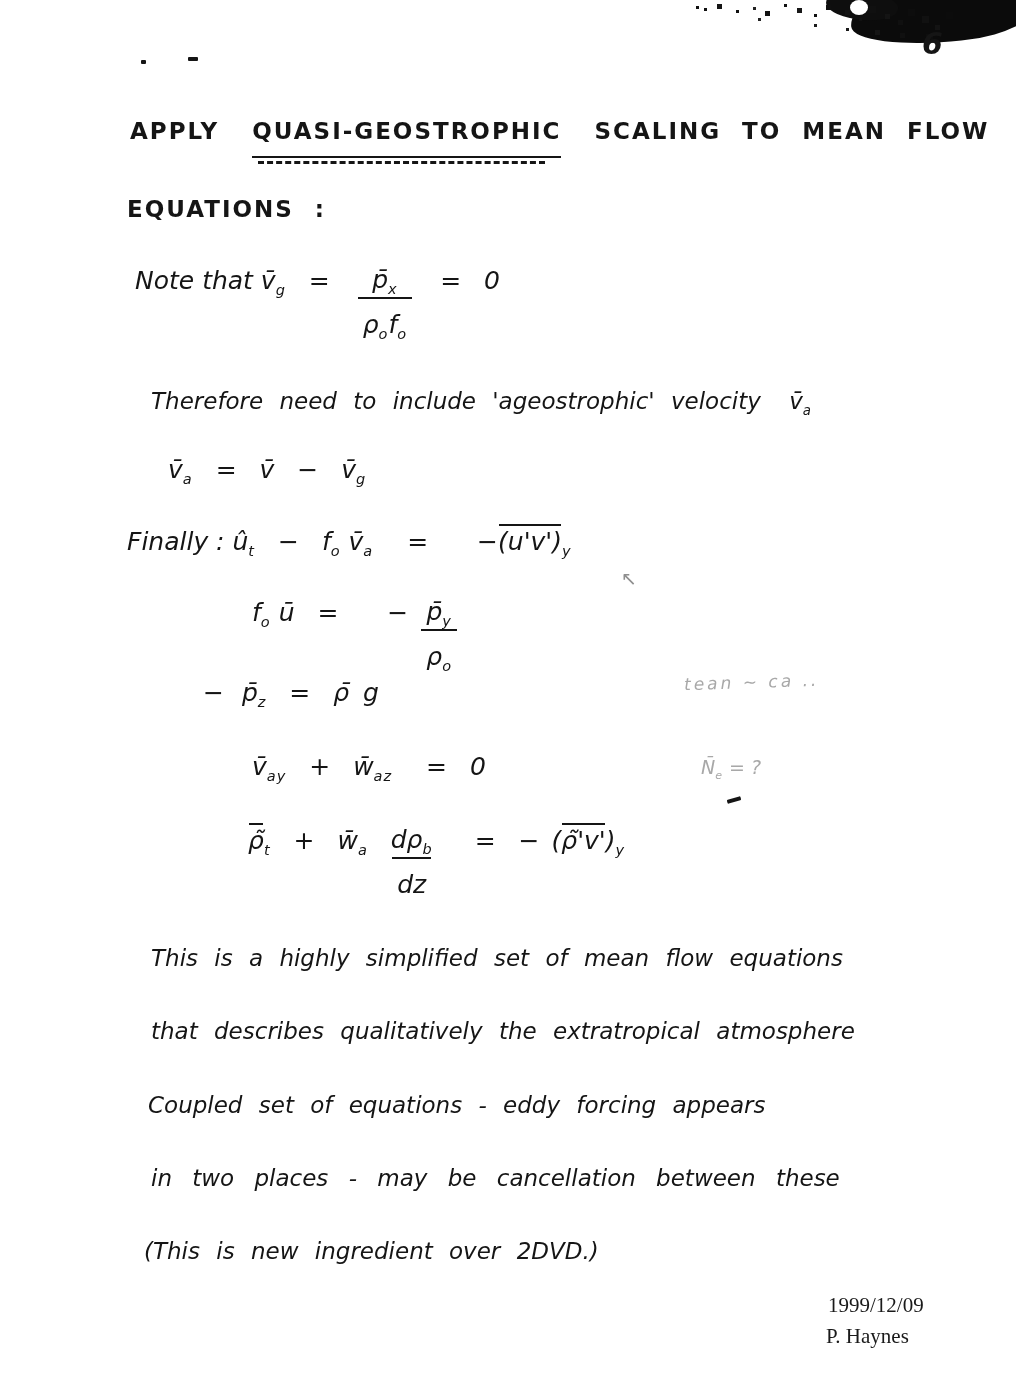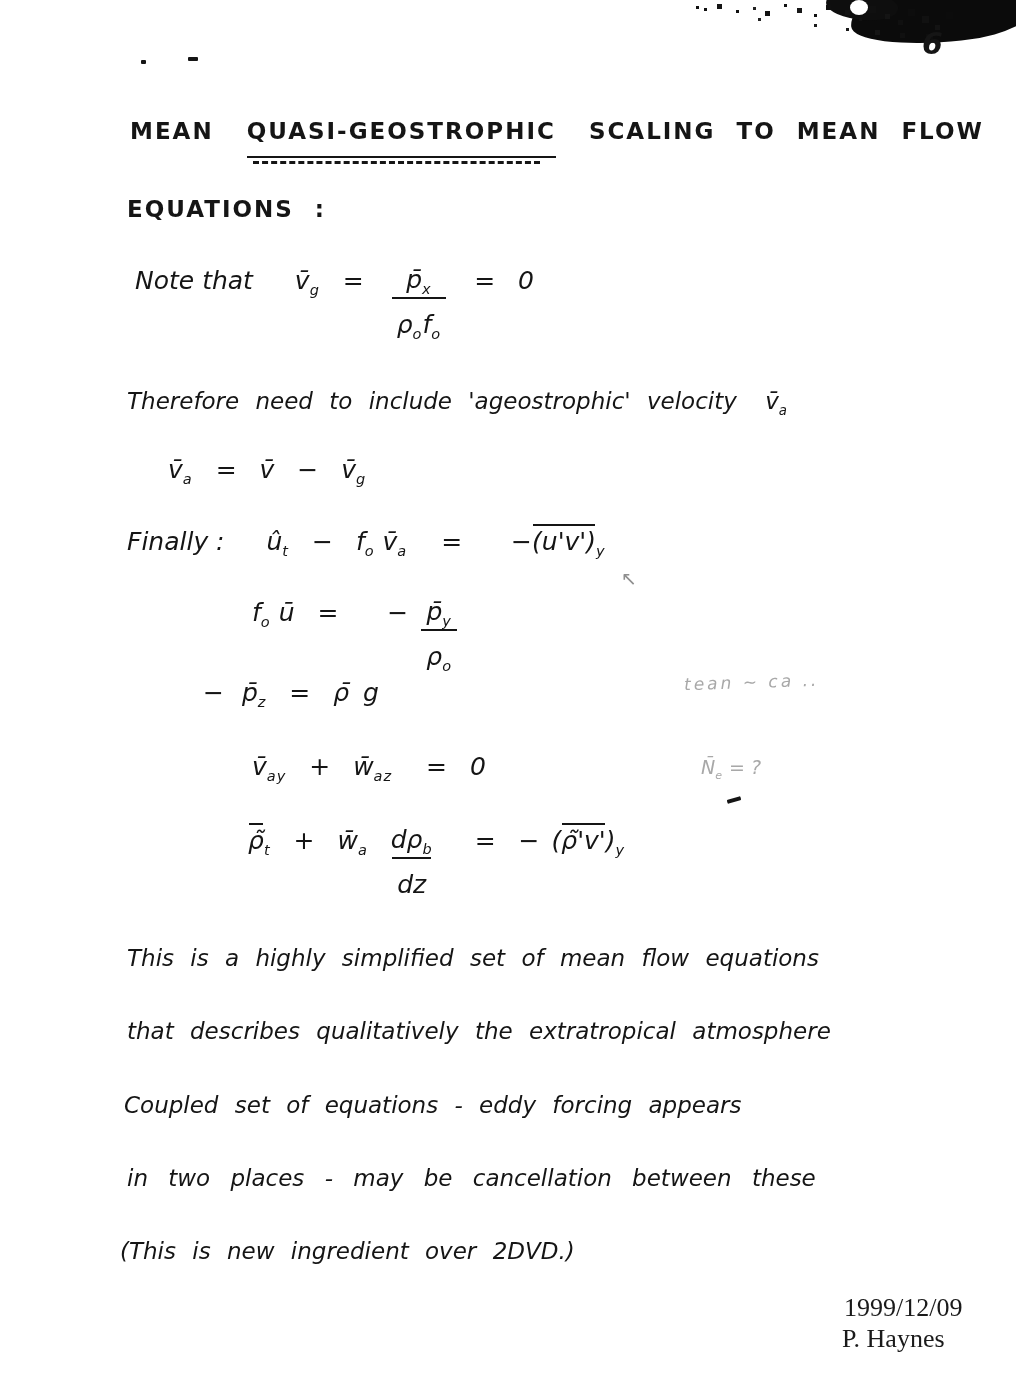--- a/index.html
+++ b/index.html
@@ -9,36 +9,36 @@
     font-family:"DejaVu Sans", sans-serif;
   }
   
   .title { position:absolute; font-size:23px; font-weight:600; letter-spacing:2px;
            word-spacing:11px; white-space:nowrap; }
   .title > span { margin-right:12px; }
   .underl { position:relative; border-bottom:2px solid #151515; padding-bottom:12px; }
   .underl::after { content:""; position:absolute; left:6px; right:16px; bottom:-8px;
                    border-bottom:3px dashed #151515; }
   .eq   { position:absolute; font-size:25px; font-style:italic; white-space:nowrap; }
-  .lbl  { margin-right:34px; }
+  .lbl  { }
   .op   { margin:0 15px; }
   .gap  { margin-left:26px; }
   sub   { font-size:0.58em; letter-spacing:1px; }
   .frac { display:inline-flex; flex-direction:column; align-items:center;
           vertical-align:top; margin:0 5px; line-height:1.12; }
   .frac .num { padding:0 3px; }
   .frac .den { border-top:2.5px solid #151515; padding:12px 5px 0; }
   .ov { position:relative; }
   .ov::before { content:""; position:absolute; left:1px; right:1px; top:-3px;
                 border-top:2.5px solid #151515; }
   .para { position:absolute; font-size:23px; font-style:italic; word-spacing:9px;
-          white-space:nowrap; }
+          white-space:nowrap;margin-left:24px; }
   .pagenum { position:absolute; font-size:30px; font-style:italic; font-weight:600; }
-  .typeset { position:absolute; font-family:"Liberation Serif", serif; font-size:26px;
-             color:#1a1a1a;margin-left:16px; }
+  .typeset { position:absolute; font-family:"Liberation Serif", serif; font-size:21px;
+             color:#1a1a1a; }
   .faint { position:absolute; color:#a8a8a8; font-style:italic; white-space:nowrap; }
   .f1 { left:684px; top:672px; font-size:17px; transform:rotate(-2deg); letter-spacing:3px; }
   .f2 { left:701px; top:756px; font-size:19px; }
   .arrow { position:absolute; left:621px; top:567px; color:#8f8f8f; font-size:19px; }
   
   .mark { position:absolute; background:#151515; border-radius:1px; }
   .m1 { left:141px; top:60px;  width:5px;  height:4px; }
   .m2 { left:188px; top:57px;  width:10px; height:4px; }
   .m3 { left:727px; top:798px; width:14px; height:4px; transform:rotate(-16deg); }
   
@@ -73,21 +73,21 @@
     <div class="speck"></div>
   </div>
 
   <div class="pagenum" style="left:922px; top:26px;">6</div>
 
   <div class="mark m1"></div>
   <div class="mark m2"></div>
   <div class="mark m3"></div>
 
   <div class="title" style="left:130px; top:118px;">
-    <span>MEAN</span>
+    <span>APPLY</span>
     <span class="underl">QUASI-GEOSTROPHIC</span>
     <span>SCALING TO MEAN FLOW</span>
   </div>
   <div class="title" style="left:127px; top:196px;">EQUATIONS :</div>
 
   <div class="eq" style="left:135px; top:266px;">
     <span class="lbl">Note that</span>
     <span><span>v̄</span><sub>g</sub></span>
     <span class="op">=</span>
     <span class="frac">

